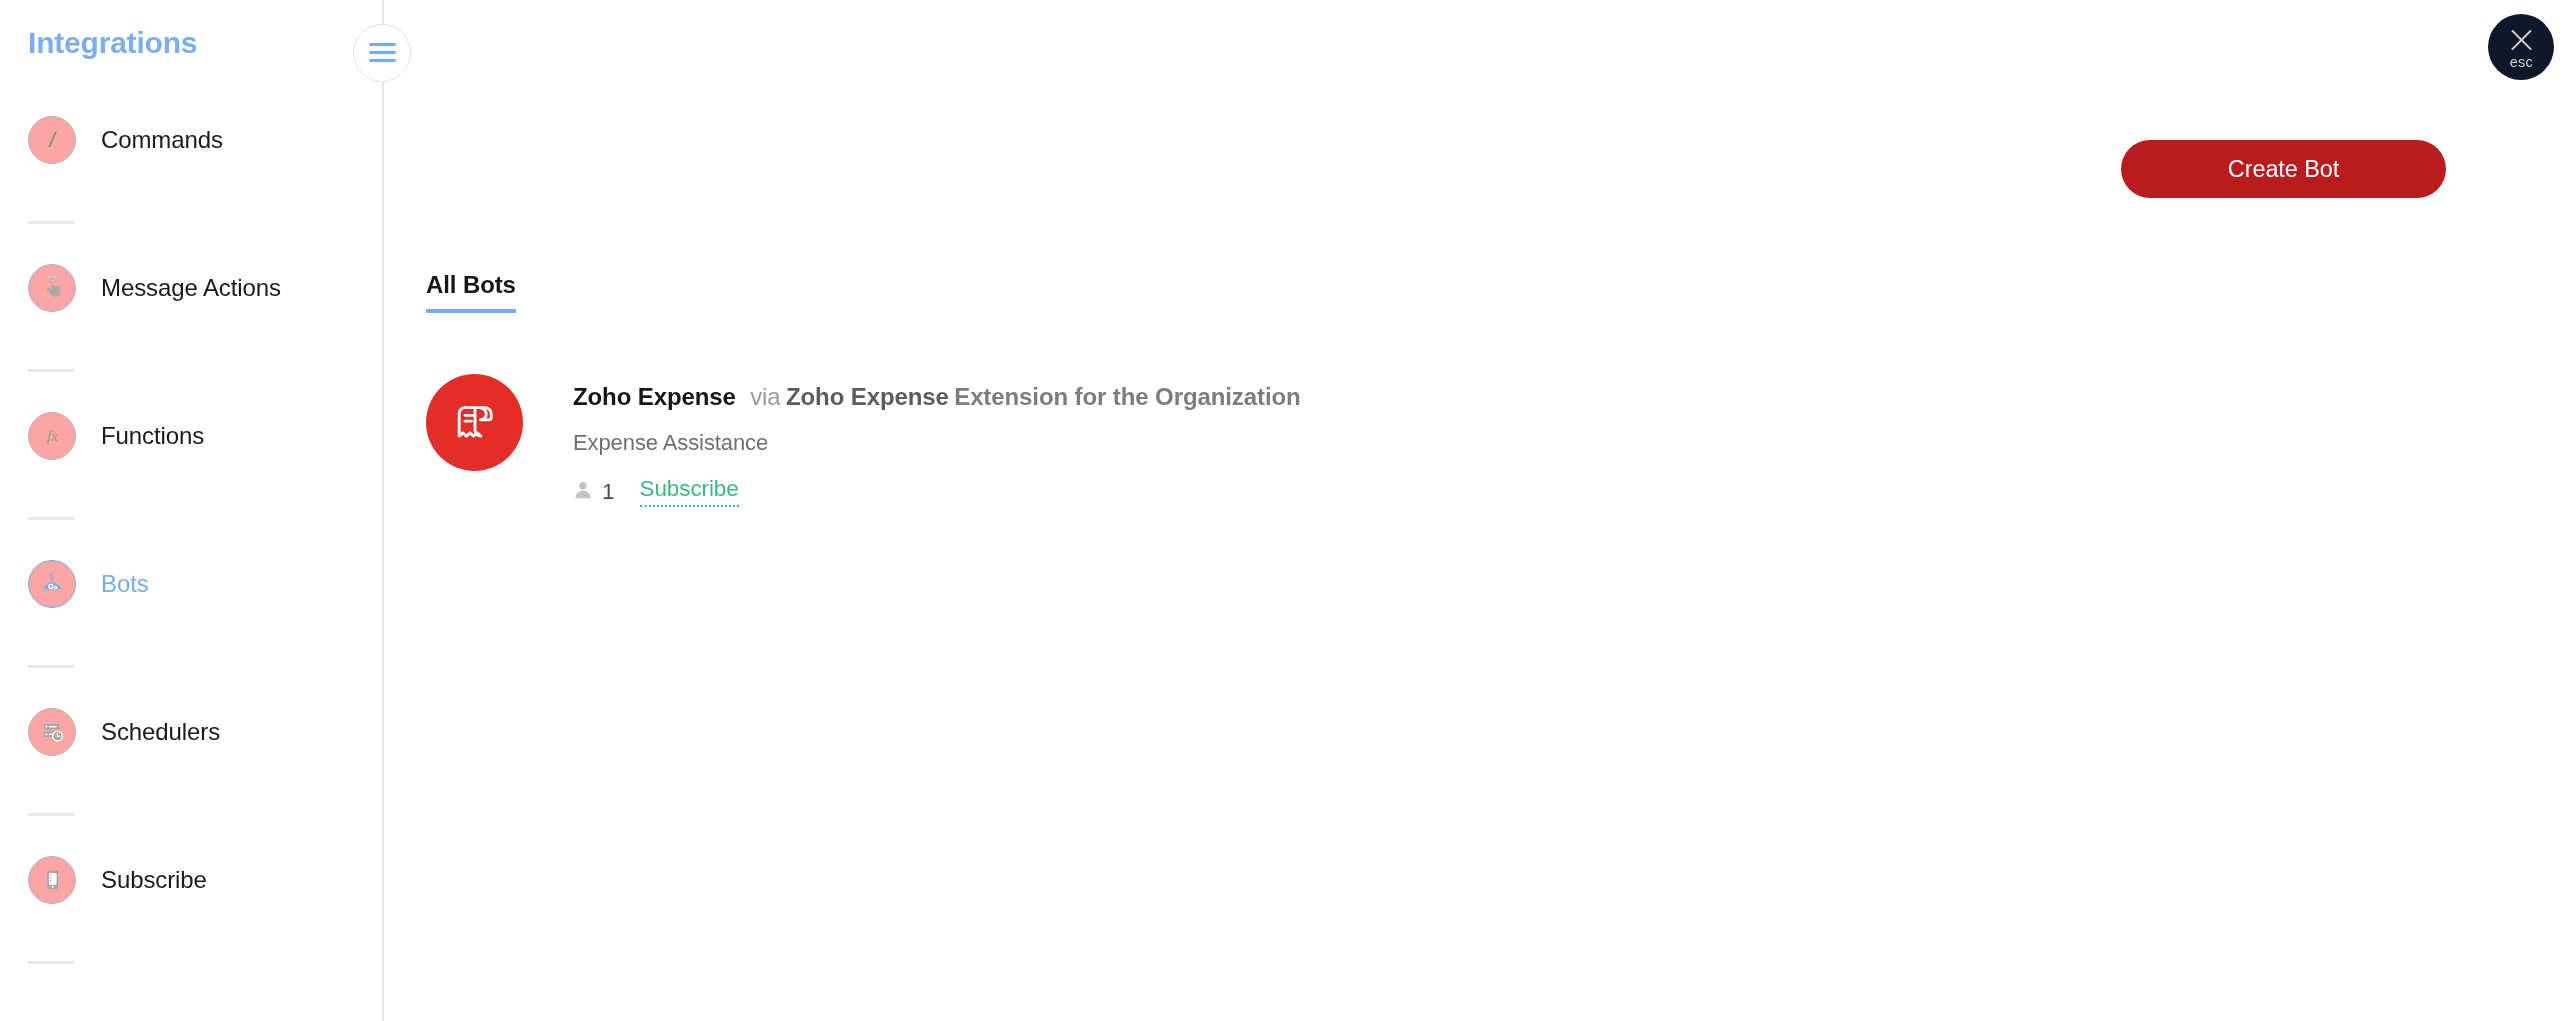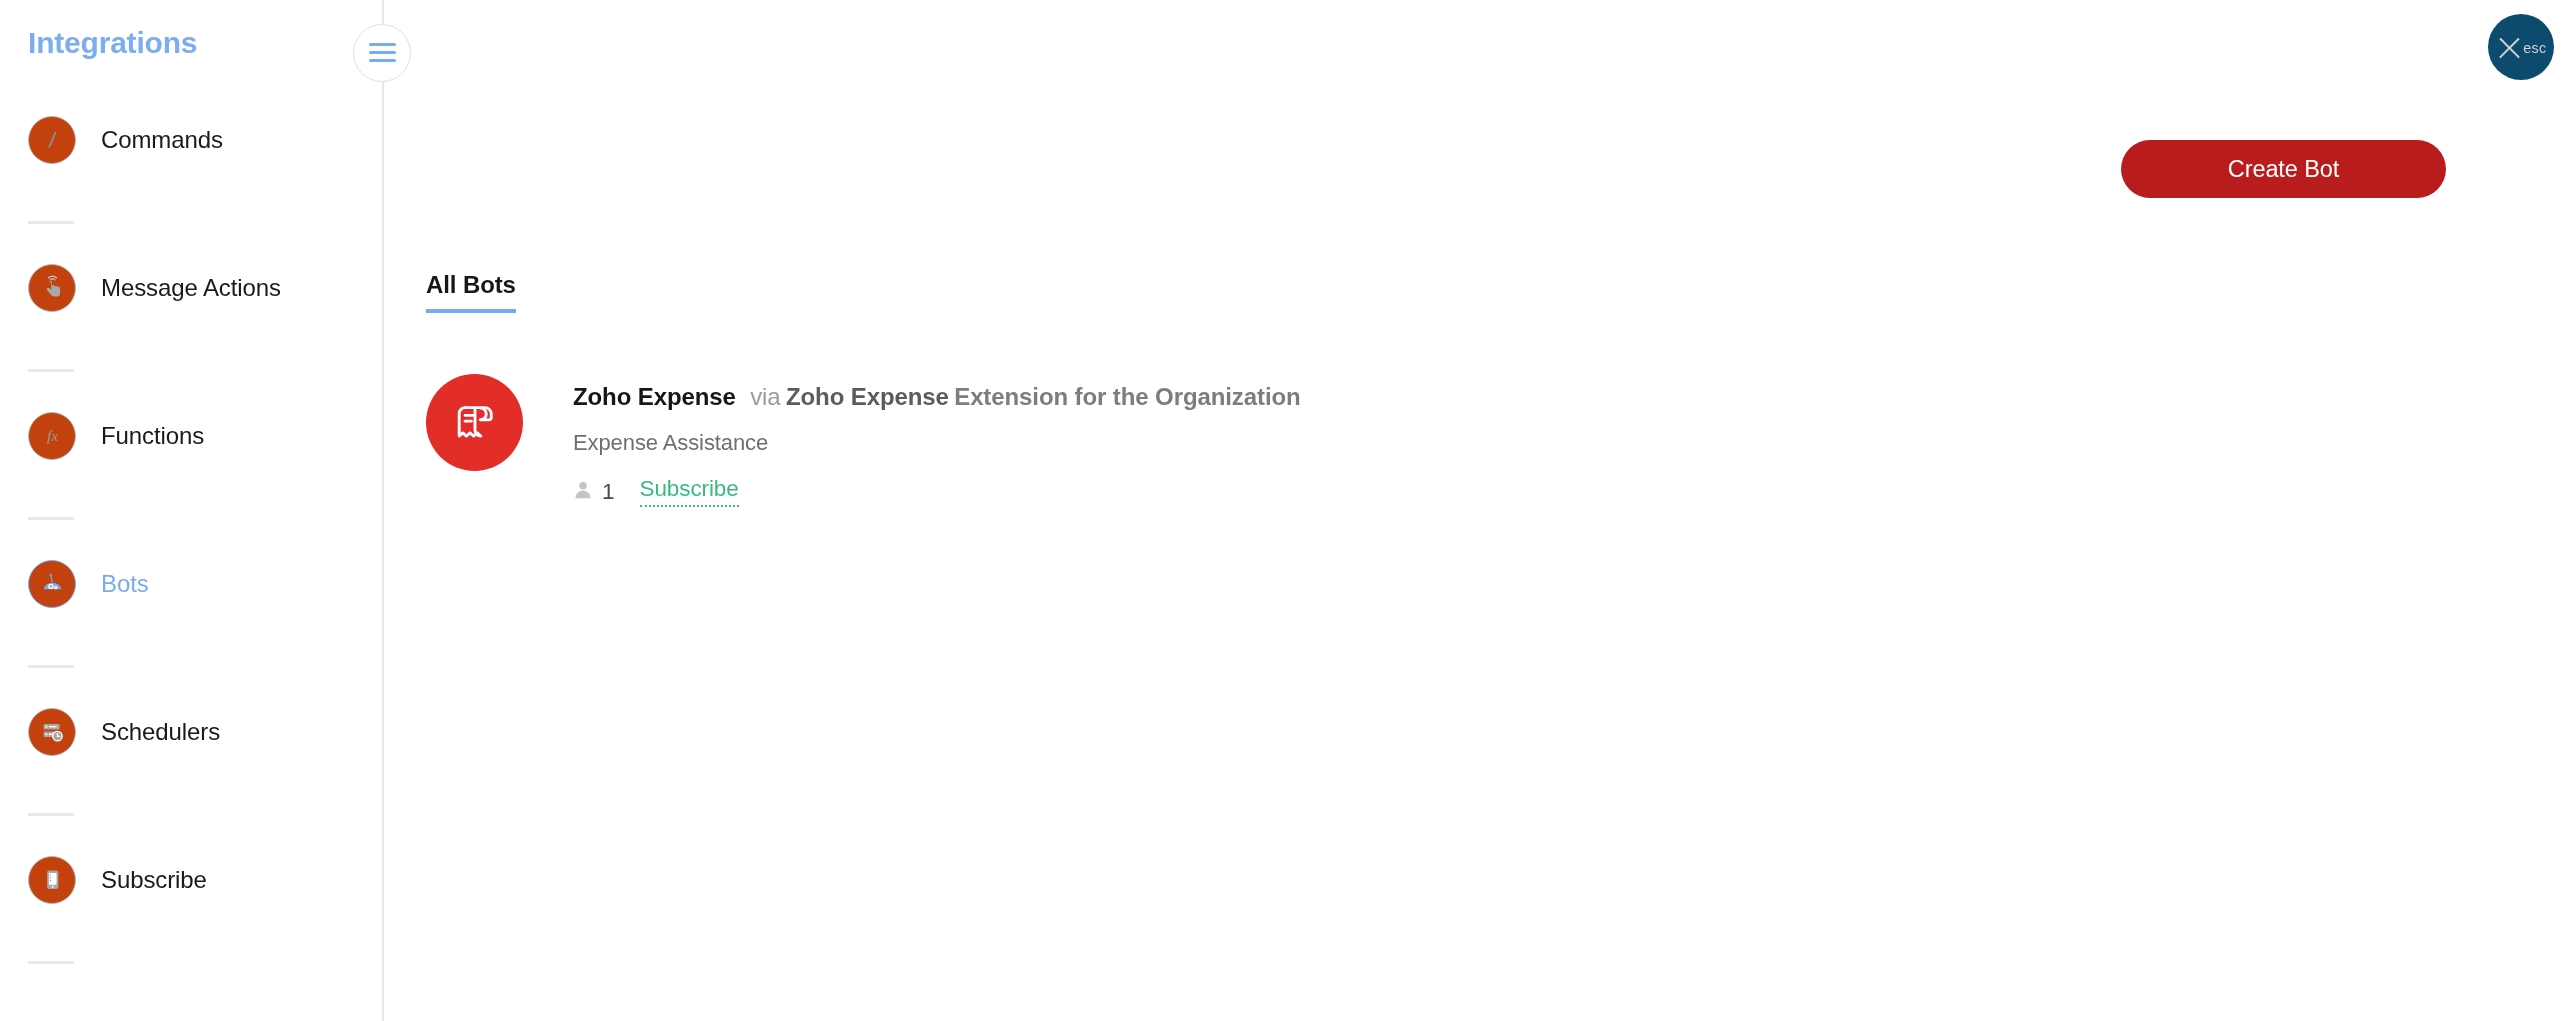--- a/index.html
+++ b/index.html
@@ -60,21 +60,21 @@
 
   .nav-icon {
     width: 48px;
     height: 48px;
     border-radius: 50%;
     border: 1.4px solid #b8b8b8;
     display: flex;
     align-items: center;
     justify-content: center;
     flex: 0 0 48px;
-    background: #c2410c;
+    background: #fca5a5;
   }
 
   .nav-icon svg { display: block; }
 
   .nav-label {
     margin-left: 25px;
     font-size: 24px;
     color: #1a1a1a;
     line-height: 48px;
     white-space: nowrap;
@@ -133,22 +133,23 @@
   }
 
   
   .esc-btn {
     position: absolute;
     right: 21.6px;
     top: 14.4px;
     width: 66px;
     height: 66px;
     border-radius: 50%;
-    background: #0c4a6e;
-    display: flex;
+    background: #0f172a;
+    display: flex;
+    flex-direction: column;
     align-items: center;
     justify-content: center;
     cursor: pointer;
     z-index: 6;
   }
   .esc-x {
     position: relative;
     width: 27px;
     height: 27px;
     margin-top: 1.8px;

